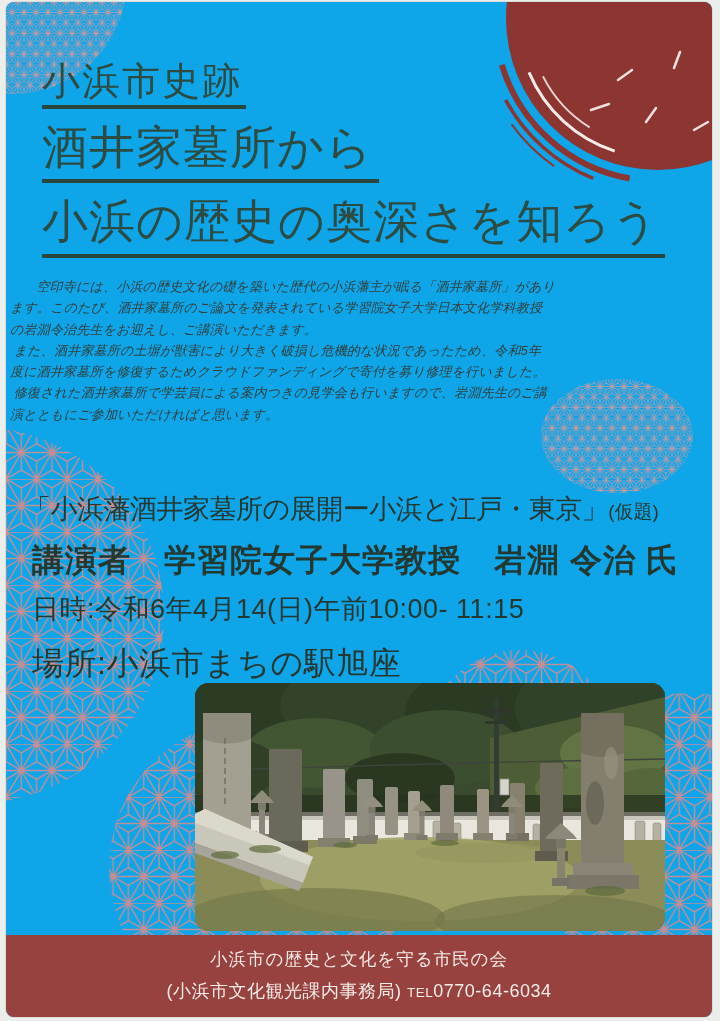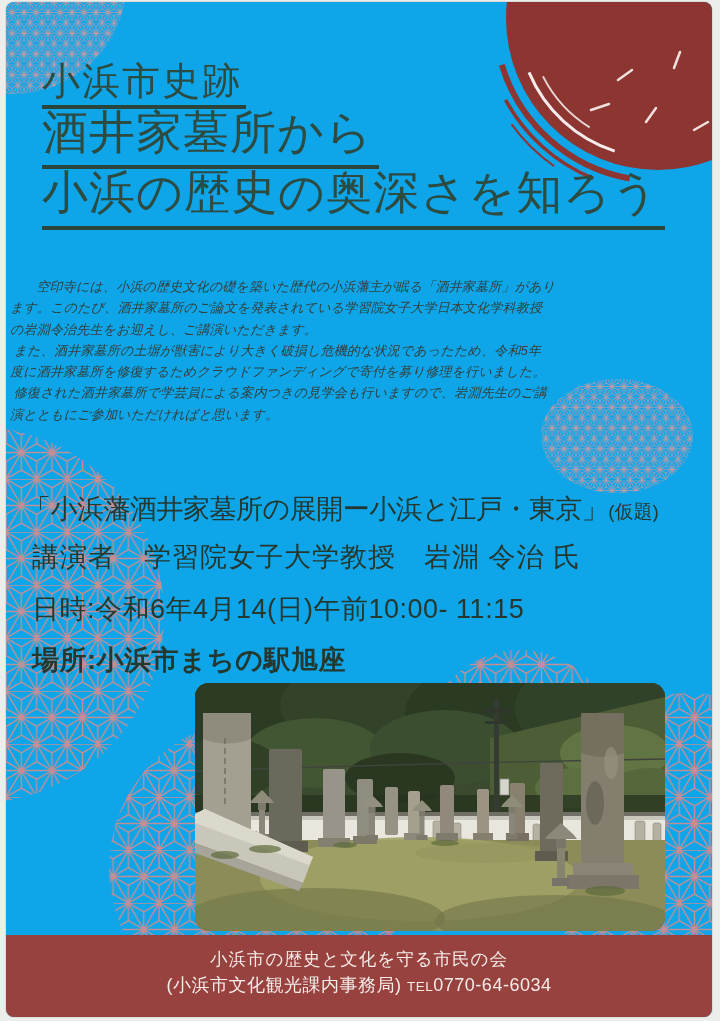--- a/index.html
+++ b/index.html
@@ -16,55 +16,55 @@
     box-shadow:0 0 0 1px #d9dbd9;
   }
   .deco{position:absolute;left:0;top:0;z-index:0;}
   
   .heading{position:absolute;left:36px;top:60px;z-index:1;}
   .site-label{
     display:inline-block;font-size:38px;letter-spacing:2px;font-weight:500;
     color:#2d4b40;border-bottom:4px solid #2a463c;padding:0 4px 5px 0;line-height:1.0;
   }
   .title-line{
-    display:block;font-family:Liberation Serif, serif;
+    display:block;margin-top:14px;
   }
   .title-line span{
     display:inline-block;font-size:46px;font-weight:500;letter-spacing:1px;
     color:#2d4b40;border-bottom:4px solid #2a463c;padding:0 6px 8px 0;line-height:1.05;
   }
   
   .intro{
     position:absolute;left:4px;top:274px;width:702px;z-index:1;
     font-size:13px;line-height:21.3px;color:#333f39;
     white-space:pre-wrap;letter-spacing:0.2px;font-style:italic;
   }
   
   .lec{position:absolute;z-index:1;color:#24382f;}
   .theme-label{left:26px;top:444px;font-size:26px;font-weight:500;letter-spacing:2px;}
   .theme-line{left:18px;top:489px;white-space:nowrap;}
   .theme-title{font-size:27px;font-weight:500;letter-spacing:-0.5px;color:#24382f;}
   .theme-note{font-size:19px;font-weight:500;color:#24382f;}
-  .speaker{left:26px;top:537px;font-size:27px;font-weight:400;letter-spacing:1px;}
+  .speaker{left:26px;top:537px;font-size:32px;font-weight:700;letter-spacing:1px;}
   .datetime{left:26px;top:589px;font-size:27px;font-weight:500;letter-spacing:0.5px;}
-  .venue{left:26px;top:640px;font-size:27px;font-weight:700;letter-spacing:0.5px;}
+  .venue{left:26px;top:640px;font-size:32px;font-weight:400;letter-spacing:0.5px;}
   
   .photo{
     position:absolute;left:189px;top:681px;width:470px;height:248px;z-index:1;
     border-radius:14px;overflow:hidden;background:#3a4a2f;
   }
   .photo svg{display:block;}
   
   .footer{
     position:absolute;left:0;top:933px;width:706px;height:96px;z-index:2;
     background:#98423f;color:#f4ece9;text-align:center;
     padding-top:12px;box-sizing:border-box;
   }
   .footer .org{font-size:17.5px;letter-spacing:1px;}
-  .footer .office-line{margin-top:2px;font-size:18px;letter-spacing:0.5px;}
+  .footer .office-line{margin-top:8px;font-size:18px;letter-spacing:0.5px;}
   .footer .tel-label{font-size:13.5px;letter-spacing:0.5px;}
   .footer .tel-number{font-size:18px;}
 </style>
 </head>
 <body>
 
 <div class="stage">
   <div class="poster">
 
     <svg class="deco" width="706" height="1015" viewBox="0 0 706 1015" xmlns="http://www.w3.org/2000/svg" xmlns:xlink="http://www.w3.org/1999/xlink" aria-hidden="true">

